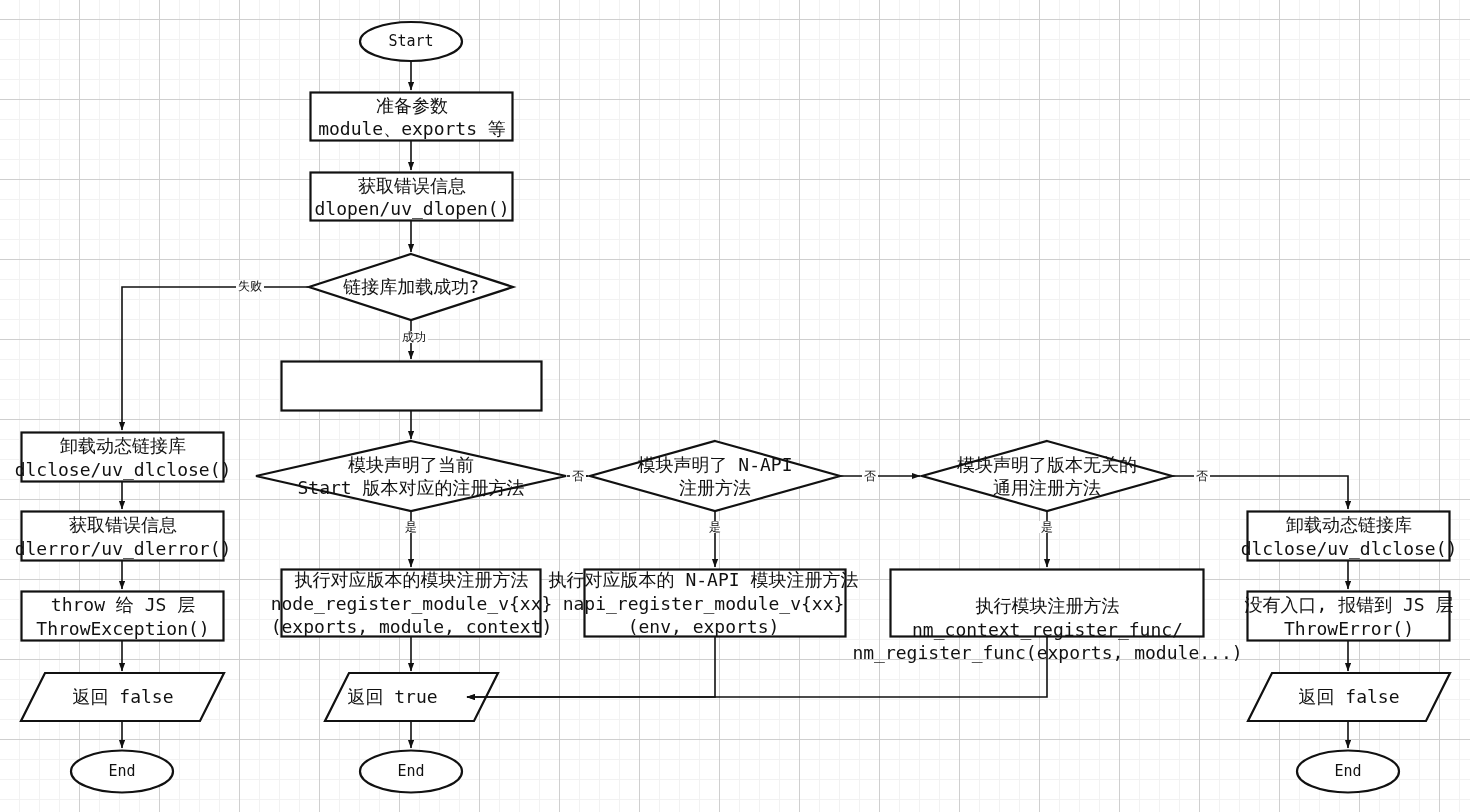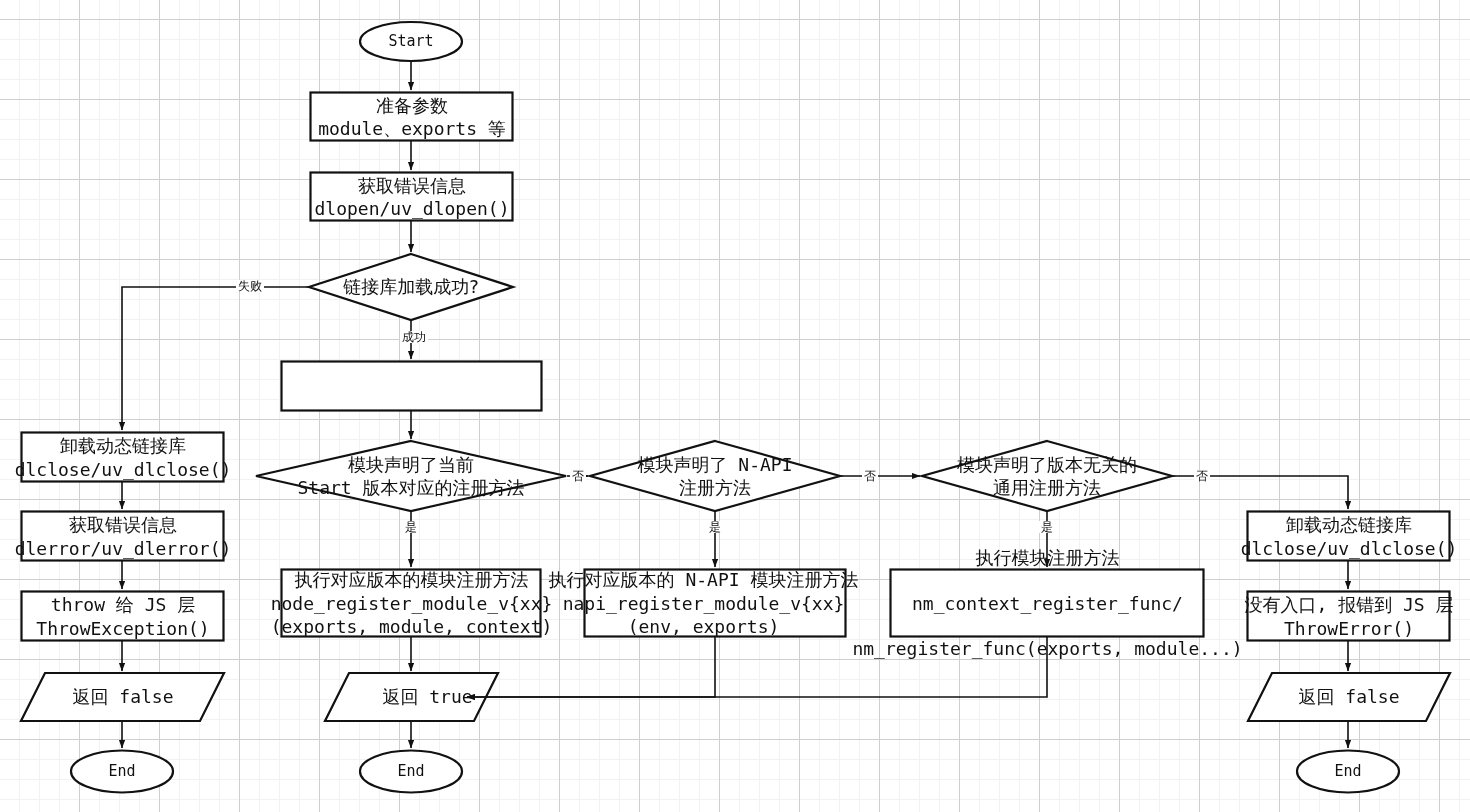--- a/index.html
+++ b/index.html
@@ -207,27 +207,27 @@
     <span class="mono t13">node_register_module_v{xx}</span>
     <span class="mono t13">(exports, module, context)</span>
   </div>
 
   <div class="shape-text" style="left:573px; top:570px; width:261px; height:67px;">
     <span class="mono t13">执行对应版本的 N-API 模块注册方法</span>
     <span class="mono t13">napi_register_module_v{xx}</span>
     <span class="mono t13">(env, exports)</span>
   </div>
 
-  <div class="shape-text" style="left:891px; top:570px; width:313px; height:67px;gap:22px;">
+  <div class="shape-text" style="left:891px; top:596px; width:313px; height:67px;">
     <span class="han t13">执行模块注册方法</span>
     <span class="mono t13">nm_context_register_func/</span>
     <span class="mono t13">nm_register_func(exports, module...)</span>
   </div>
 
-  <div class="shape-text" style="left:341px; top:673px; width:173px; height:48px;">
+  <div class="shape-text" style="left:306px; top:673px; width:173px; height:48px;">
     <span class="mono t14">返回 true</span>
   </div>
 
   <div class="shape-text t15" style="left:360px; top:751px; width:102px; height:41px;">
     <span class="mono">End</span>
   </div>
 
   <div class="shape-text" style="left:1248px; top:512px; width:202px; height:49px;">
     <span class="han t14">卸载动态链接库</span>
     <span class="mono t14">dlclose/uv_dlclose()</span>

